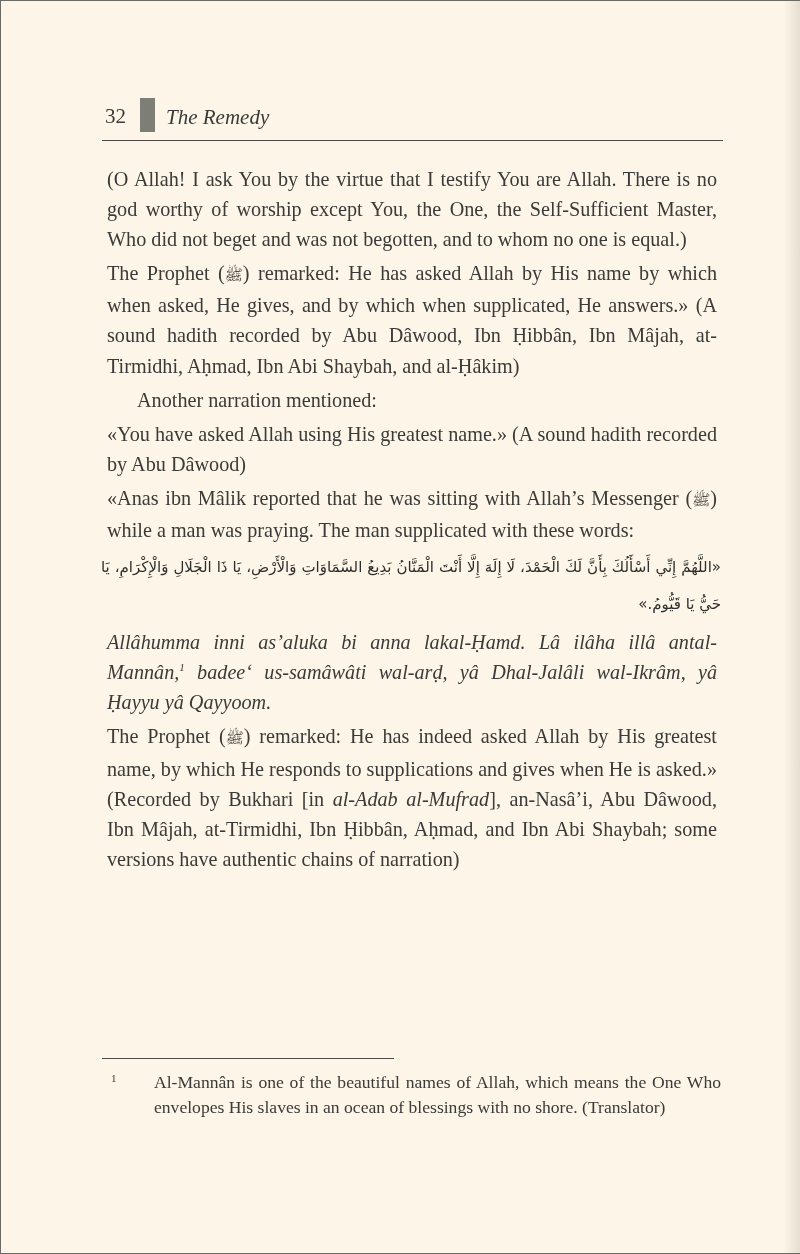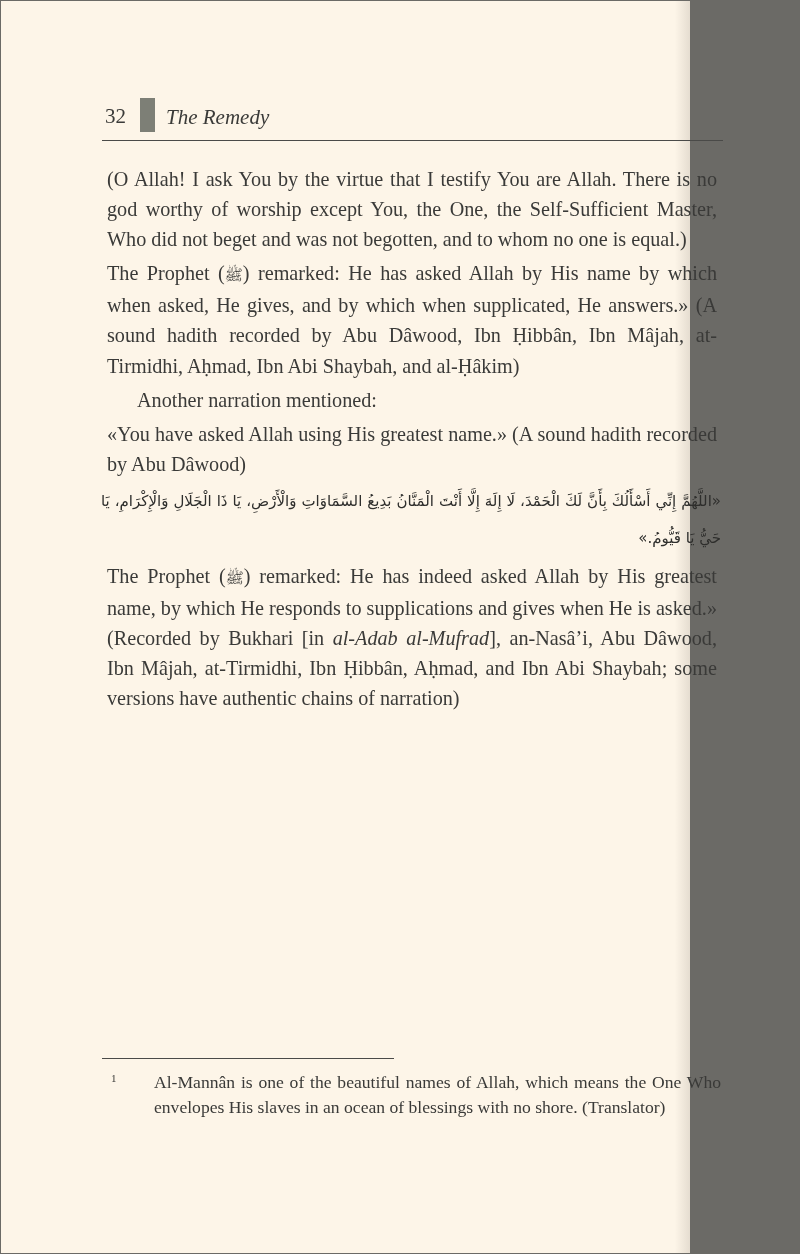--- a/index.html
+++ b/index.html
@@ -2,21 +2,21 @@
 <html><head>
 <meta charset="utf-8">
 <style>
   html, body { margin: 0; padding: 0; }
   body {
     width: 800px; height: 1254px; overflow: hidden;
     background: #6b6a66;
     font-family: "Liberation Serif", "DejaVu Serif", serif;
   }
   .page {
-    position: absolute; left: 1px; top: 1px; width: 689px; height: 1252px;
+    position: absolute; left: 1px; top: 1px; width: 800px; height: 1252px;
     background: #fdf5e8;
     box-sizing: border-box;
     background-image: linear-gradient(to right, rgba(0,0,0,0) 0, rgba(0,0,0,0) 97.8%, rgba(120,110,100,0.18) 100%);
   }
   .header {
     position: absolute; left: 101px; top: 97px; width: 621px; height: 42px;
     border-bottom: 1.5px solid #4a4a48;
   }
   .page-num {
     position: absolute; left: 3px; top: 6px; font-size: 21px; color: #3b3b39;
@@ -71,23 +71,25 @@
 
   <div class="body">
     <p class="last-left">(O Allah! I ask You by the virtue that I testify You are Allah. There is no god worthy of worship except You, the One, the Self-Sufficient Master, Who did not beget and was not begotten, and to whom no one is equal.)</p>
 
     <p class="last-left"><span>The Prophet (</span><span class="saw">ﷺ</span><span>) remarked: He has asked Allah by His name by which when asked, He gives, and by which when supplicated, He answers.» (A sound hadith recorded by Abu Dâwood, Ibn Ḥibbân, Ibn Mâjah, at-Tirmidhi, Aḥmad, Ibn Abi Shaybah, and al-Ḥâkim)</span></p>
 
     <p class="indent last-left">Another narration mentioned:</p>
 
     <p class="last-left">«You have asked Allah using His greatest name.» (A sound hadith recorded by Abu Dâwood)</p>
 
+    <p class="last-left"><span>«Anas ibn Mâlik reported that he was sitting with Allah’s Messenger (</span><span class="saw">ﷺ</span><span>) while a man was praying. The man supplicated with these words:</span></p>
 
     <p class="arabic" lang="ar">«اللَّهُمَّ إِنِّي أَسْأَلُكَ بِأَنَّ لَكَ الْحَمْدَ، لَا إِلَهَ إِلَّا أَنْتَ الْمَنَّانُ بَدِيعُ السَّمَاوَاتِ وَالْأَرْضِ، يَا ذَا الْجَلَالِ وَالْإِكْرَامِ، يَا حَيُّ يَا قَيُّومُ.»</p>
 
+    <p class="italic last-left"><span>Allâhumma inni as’aluka bi anna lakal-Ḥamd. Lâ ilâha illâ antal-Mannân,</span><sup>1</sup><span> badee‘ us-samâwâti wal-arḍ, yâ Dhal-Jalâli wal-Ikrâm, yâ Ḥayyu yâ Qayyoom.</span></p>
 
 
     <p class="last-left"><span>The Prophet (</span><span class="saw">ﷺ</span><span>) remarked: He has indeed asked Allah by His greatest name, by which He responds to supplications and gives when He is asked.» (Recorded by Bukhari [in </span><span class="italic">al-Adab al-Mufrad</span><span>], an-Nasâ’i, Abu Dâwood, Ibn Mâjah, at-Tirmidhi, Ibn Ḥibbân, Aḥmad, and Ibn Abi Shaybah; some versions have authentic chains of narration)</span></p>
   </div>
 
   <div class="fn-rule"></div>
 
   <div class="footnote">
     <span class="fn-mark">1</span>
     <div class="fn-text">Al-Mannân is one of the beautiful names of Allah, which means the One Who envelopes His slaves in an ocean of blessings with no shore. (Translator)</div>

